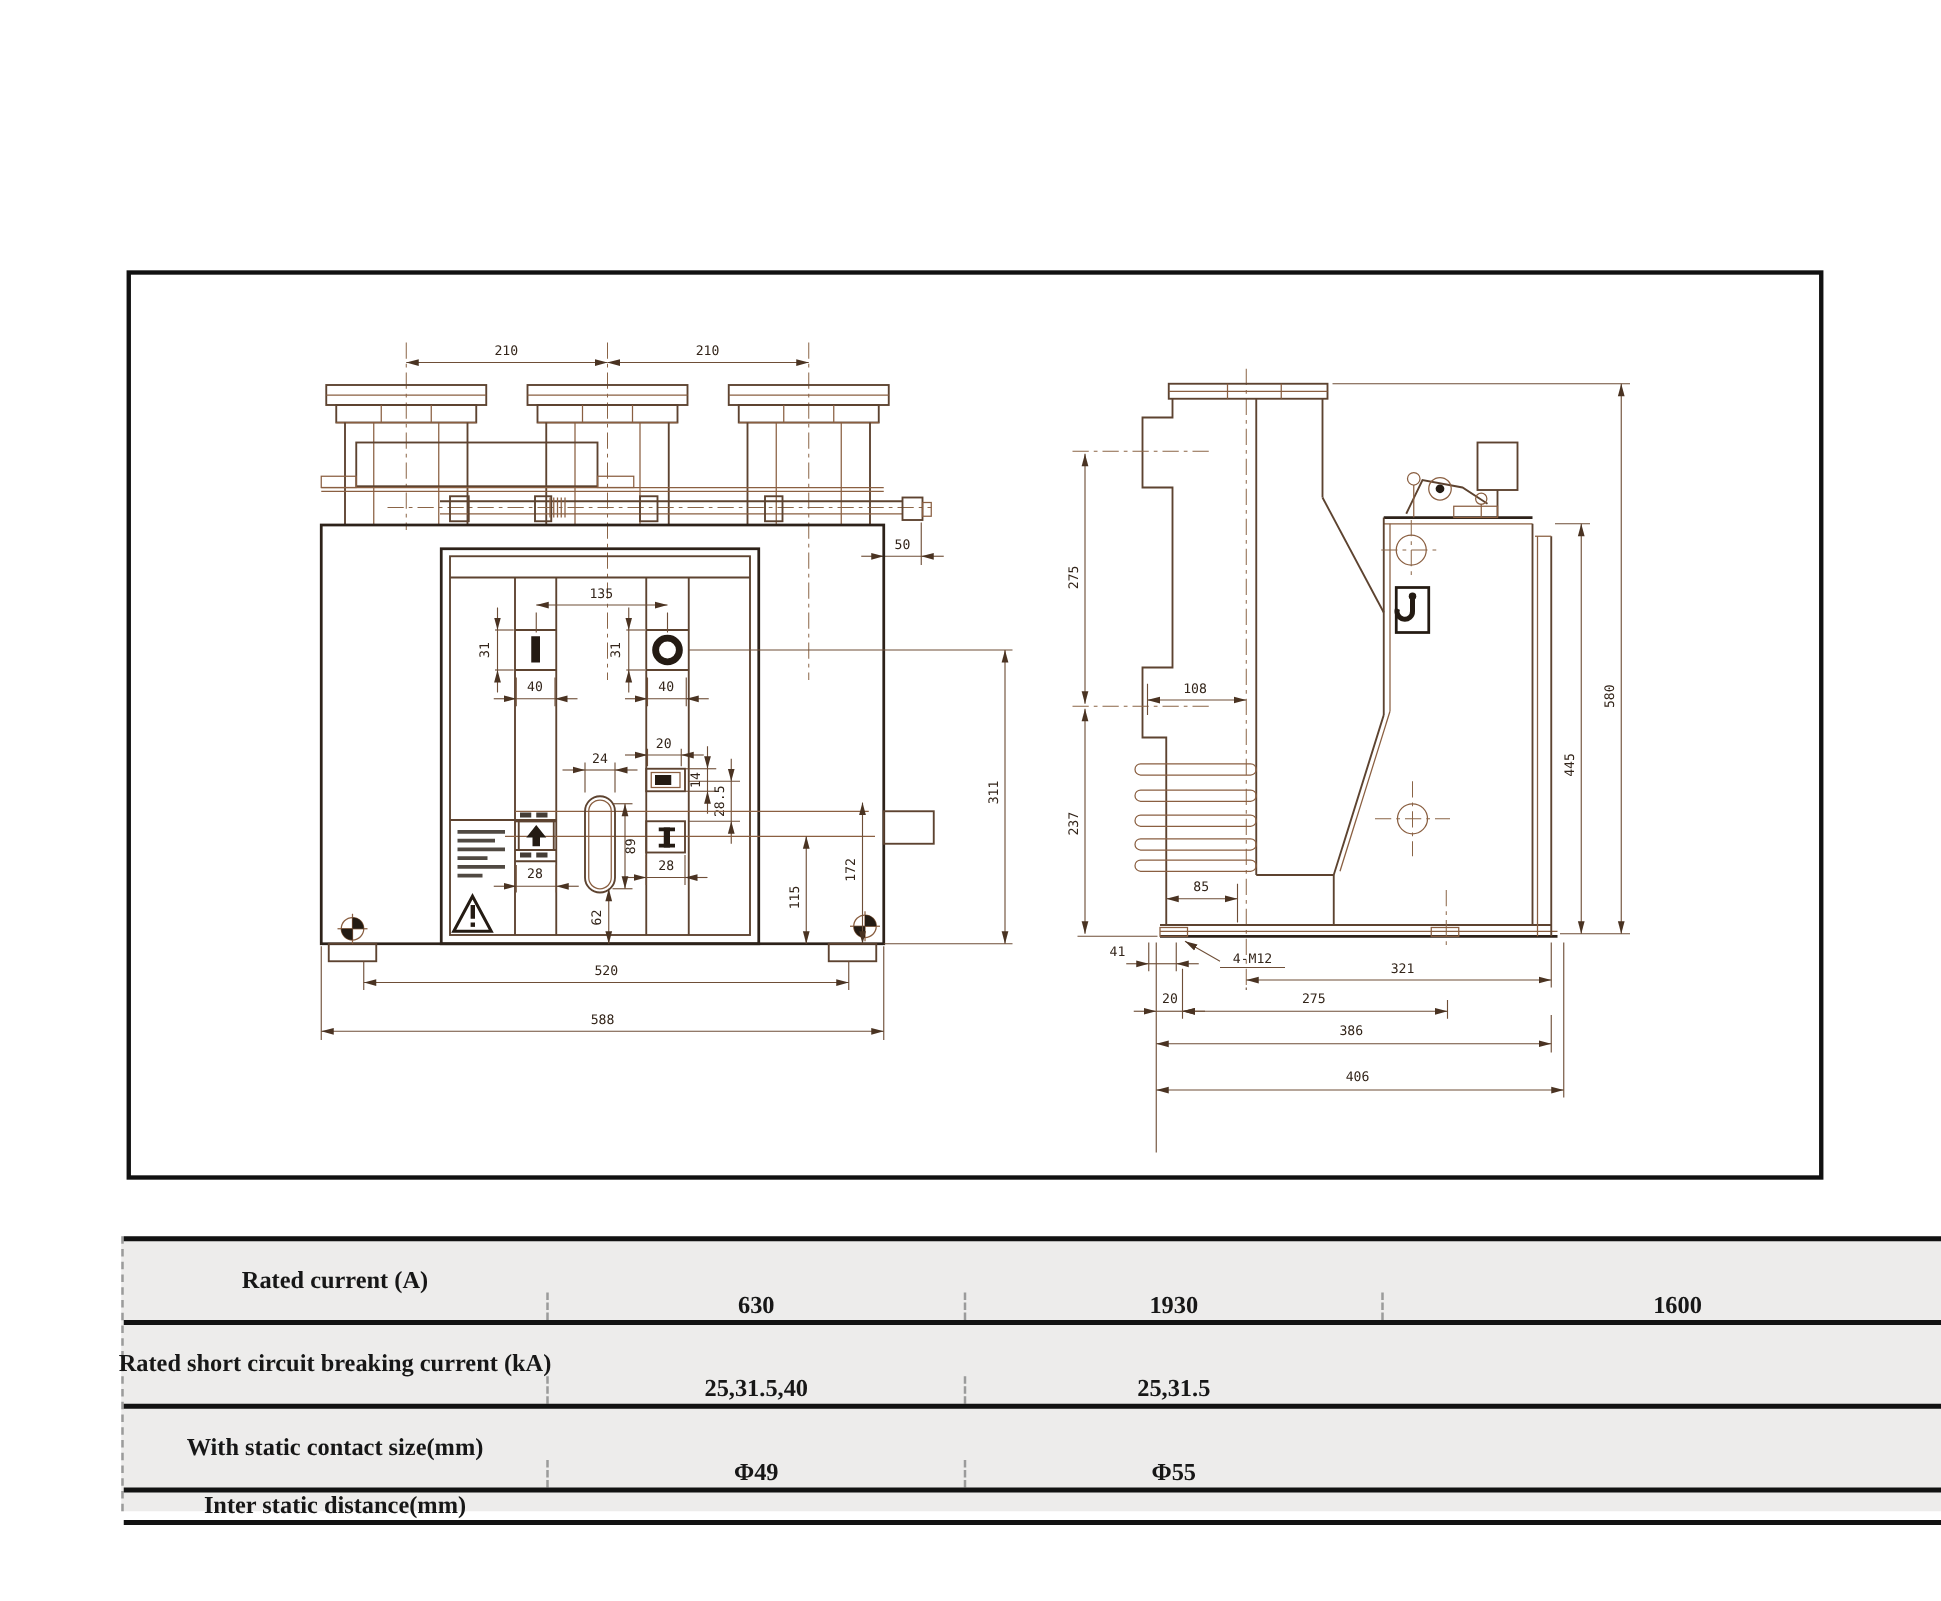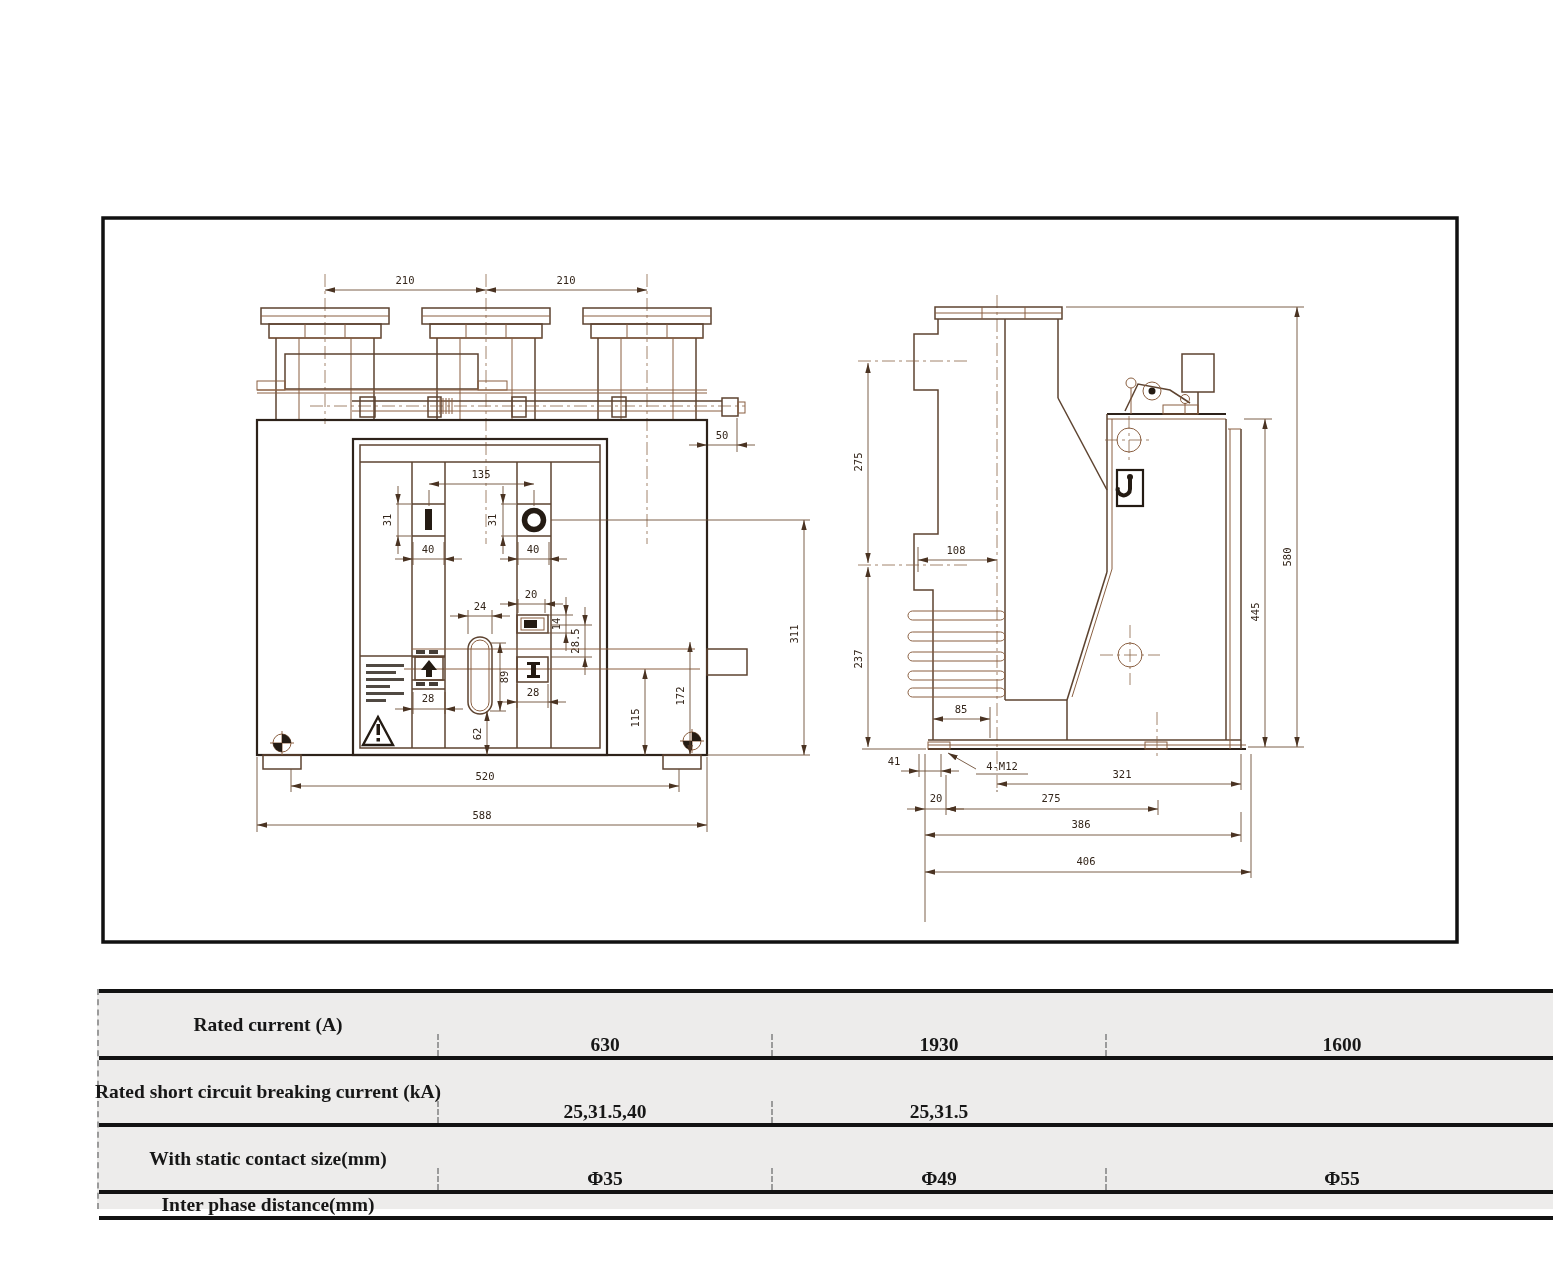--- a/index.html
+++ b/index.html
@@ -396,22 +396,21 @@
       <div class="scell">1930</div>
       <div class="scell">1600</div>
     </div>
     <div class="srow">
       <div class="scell">Rated short circuit breaking current (kA)</div>
       <div class="scell">25,31.5,40</div>
       <div class="scell">25,31.5</div>
     </div>
     <div class="srow">
       <div class="scell">With static contact size(mm)</div>
-      <div class="scell">Φ35</div>
       <div class="scell">Φ49</div>
       <div class="scell">Φ55</div>
     </div>
     <div class="srow merged">
-      <div class="scell">Inter phase distance(mm)</div>
+      <div class="scell">Inter static distance(mm)</div>
     </div>
   </div>
 
 </div>
 
 </body></html>

